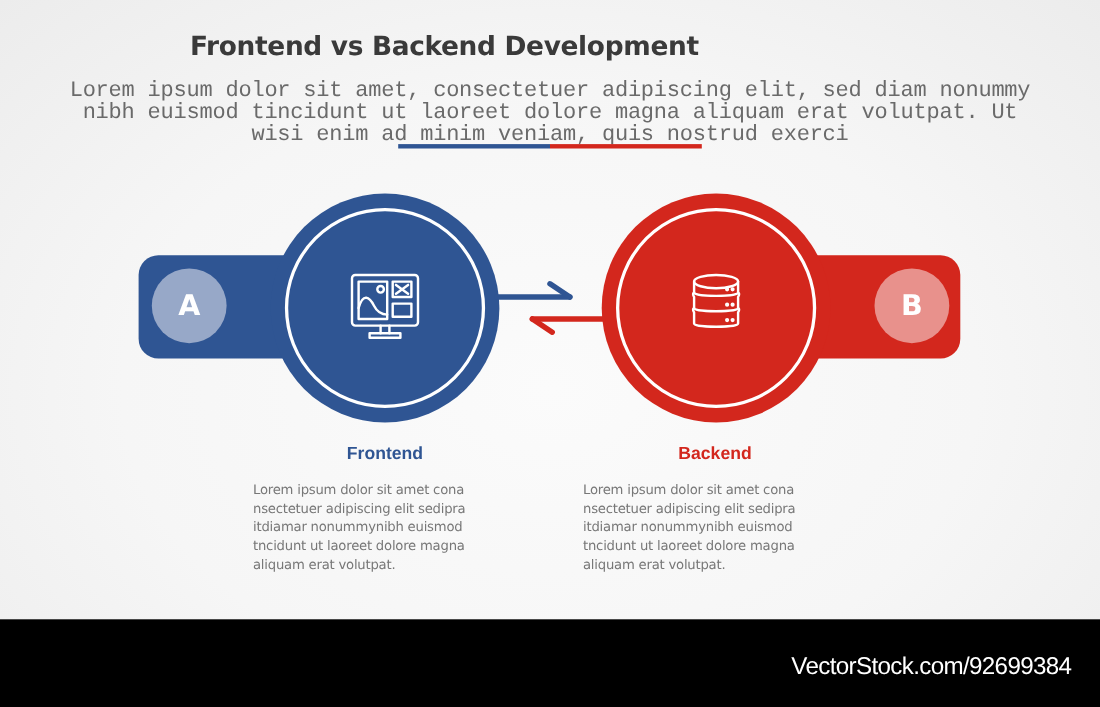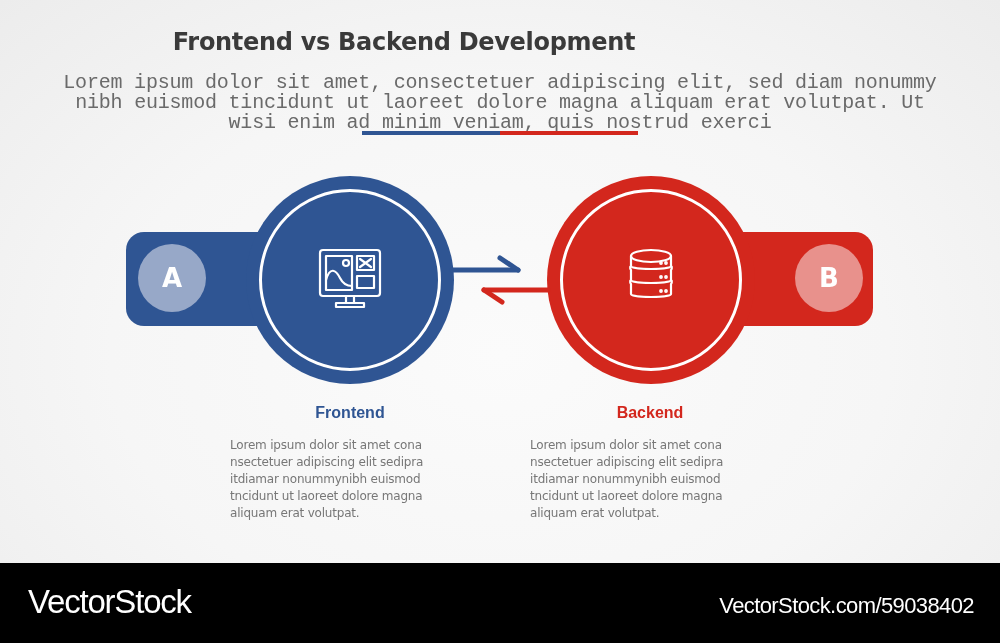--- a/index.html
+++ b/index.html
@@ -124,15 +124,14 @@
     <path d="M12 30 L78 30" stroke="#2f5593" stroke-width="5"></path>
     <path d="M60 18 L78 30" stroke="#2f5593" stroke-width="5"></path>
   </g>
   <g>
     <path d="M108 50 L44 50" stroke="#d3271d" stroke-width="5"></path>
     <path d="M44 50 L62 62" stroke="#d3271d" stroke-width="5"></path>
   </g>
 </svg>
 
 <div class="footer">
-  <div class="footer-logo">VectorStock</div>
-  <div class="footer-url">VectorStock.com/59038402</div>
+  <div class="footer-url">VectorStock.com/92699384</div>
 </div>
 
 </body></html>

